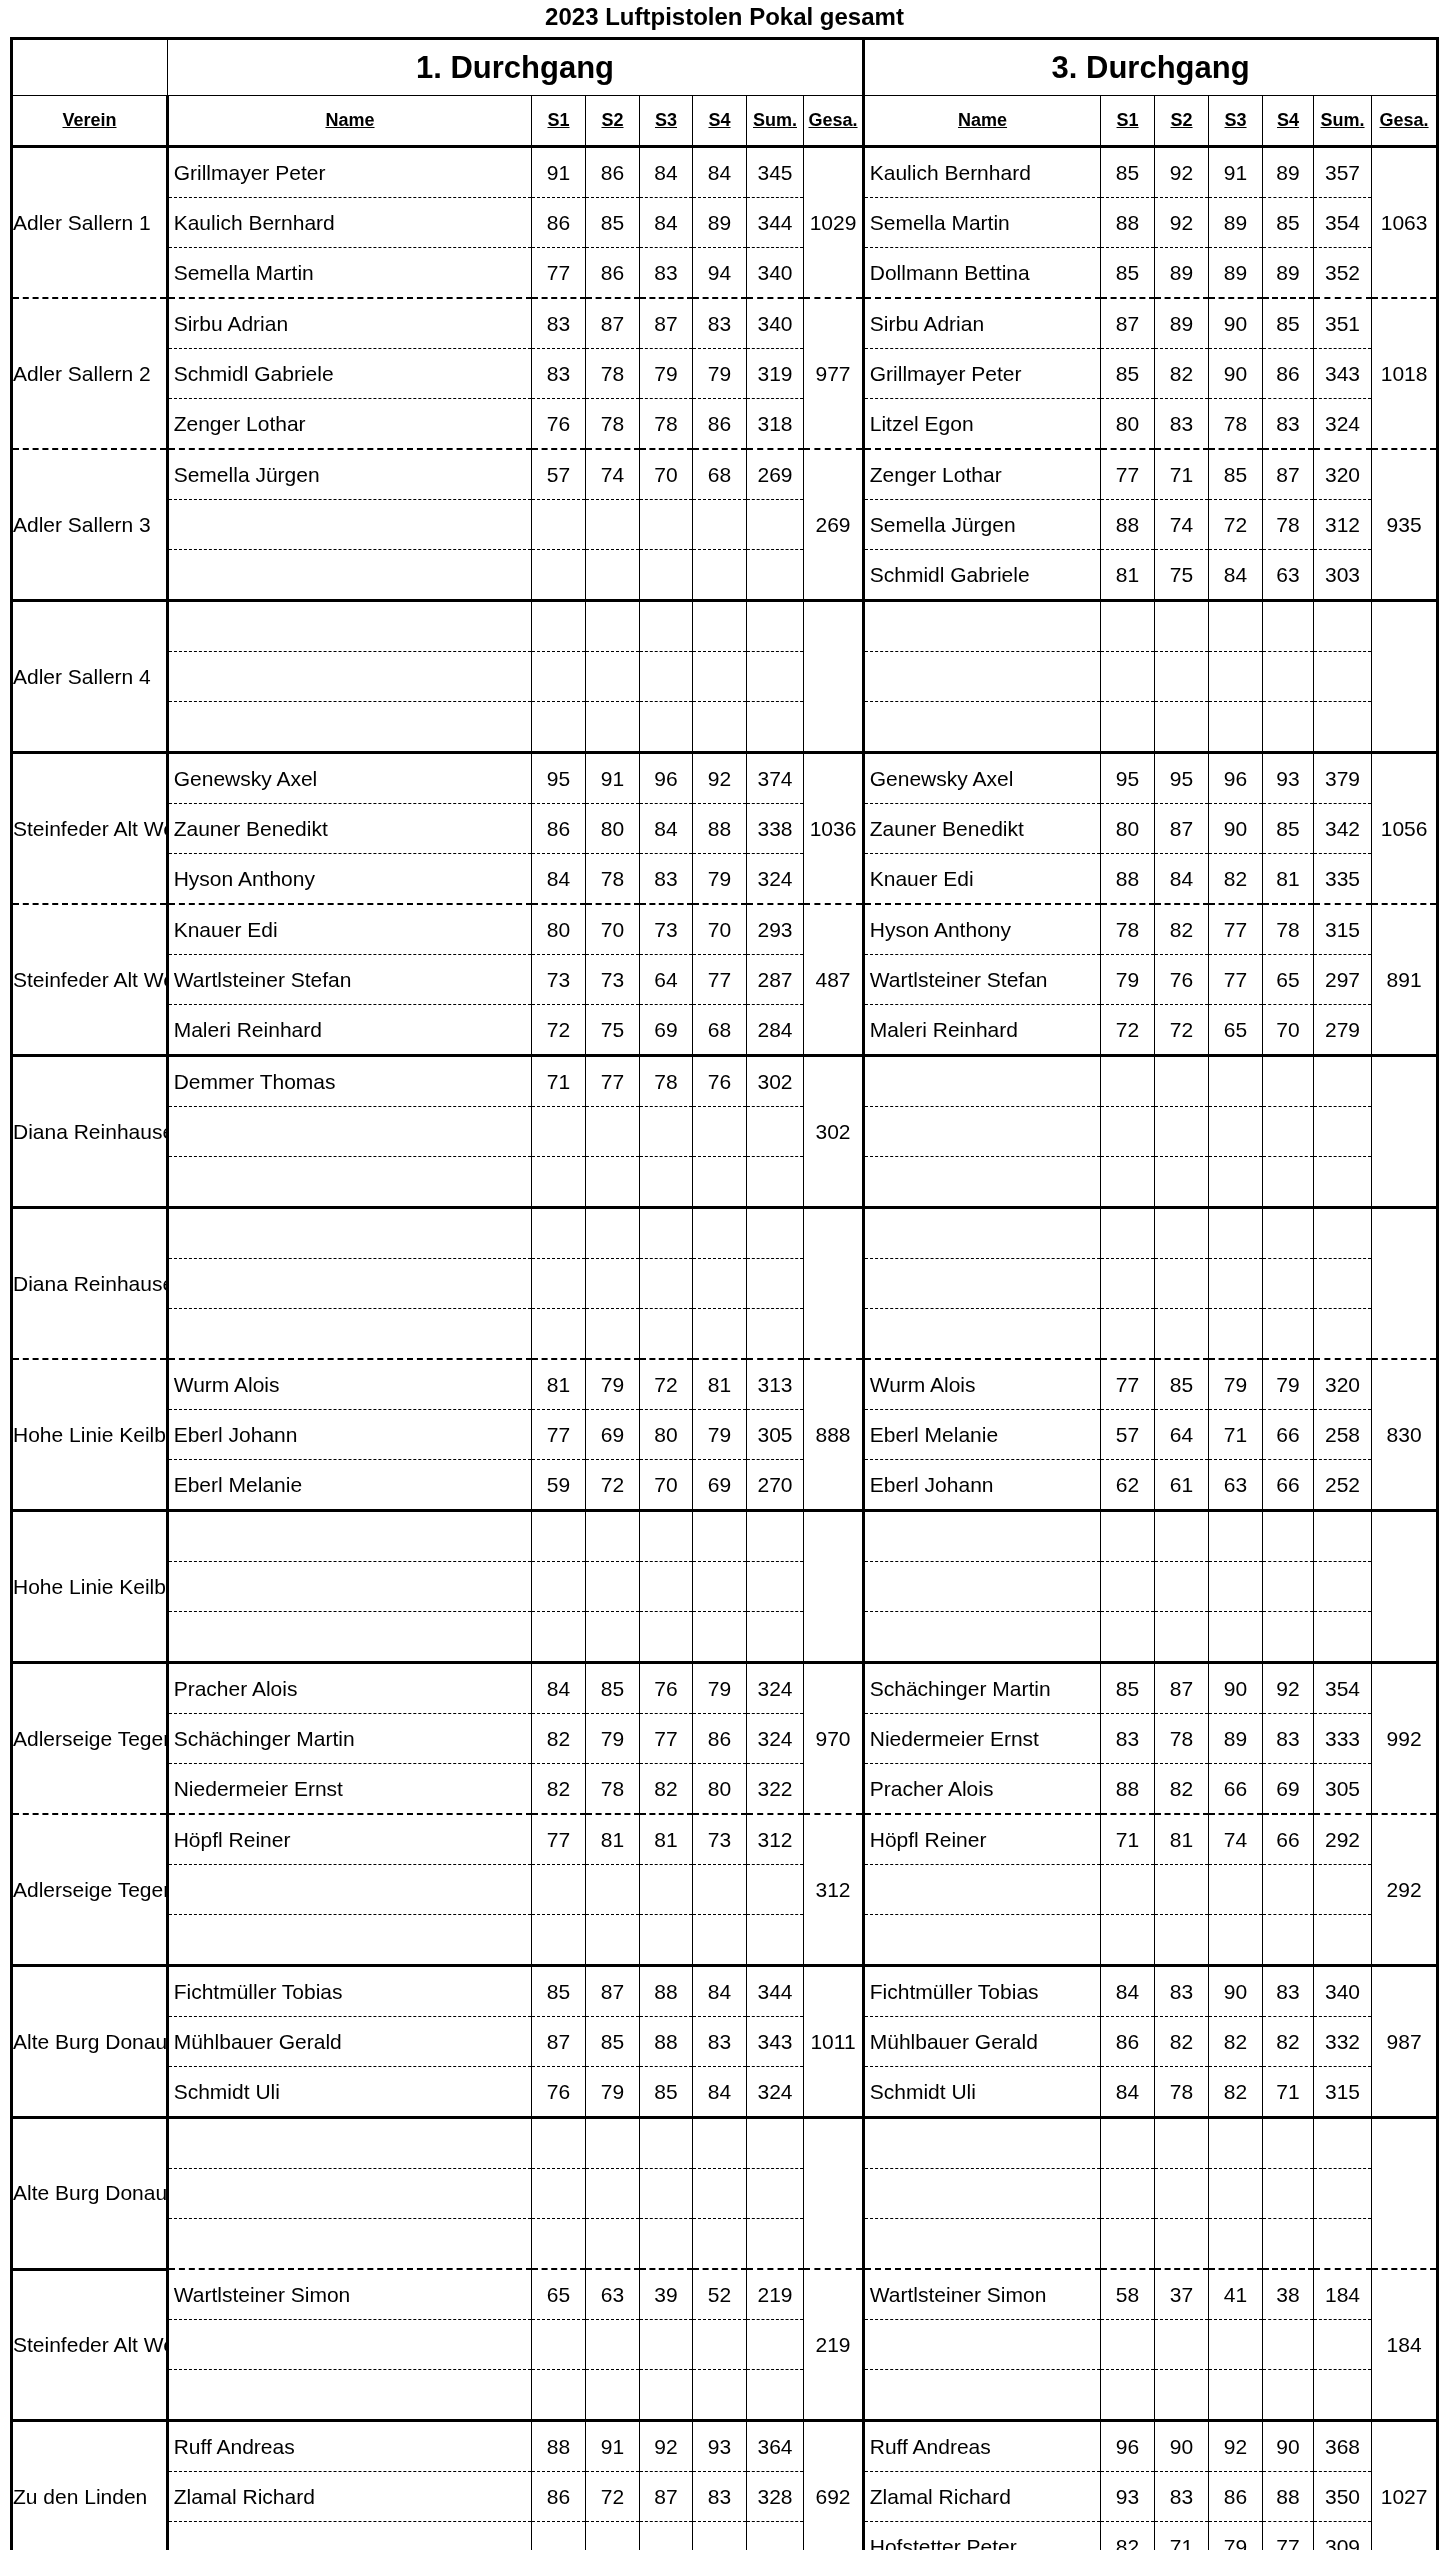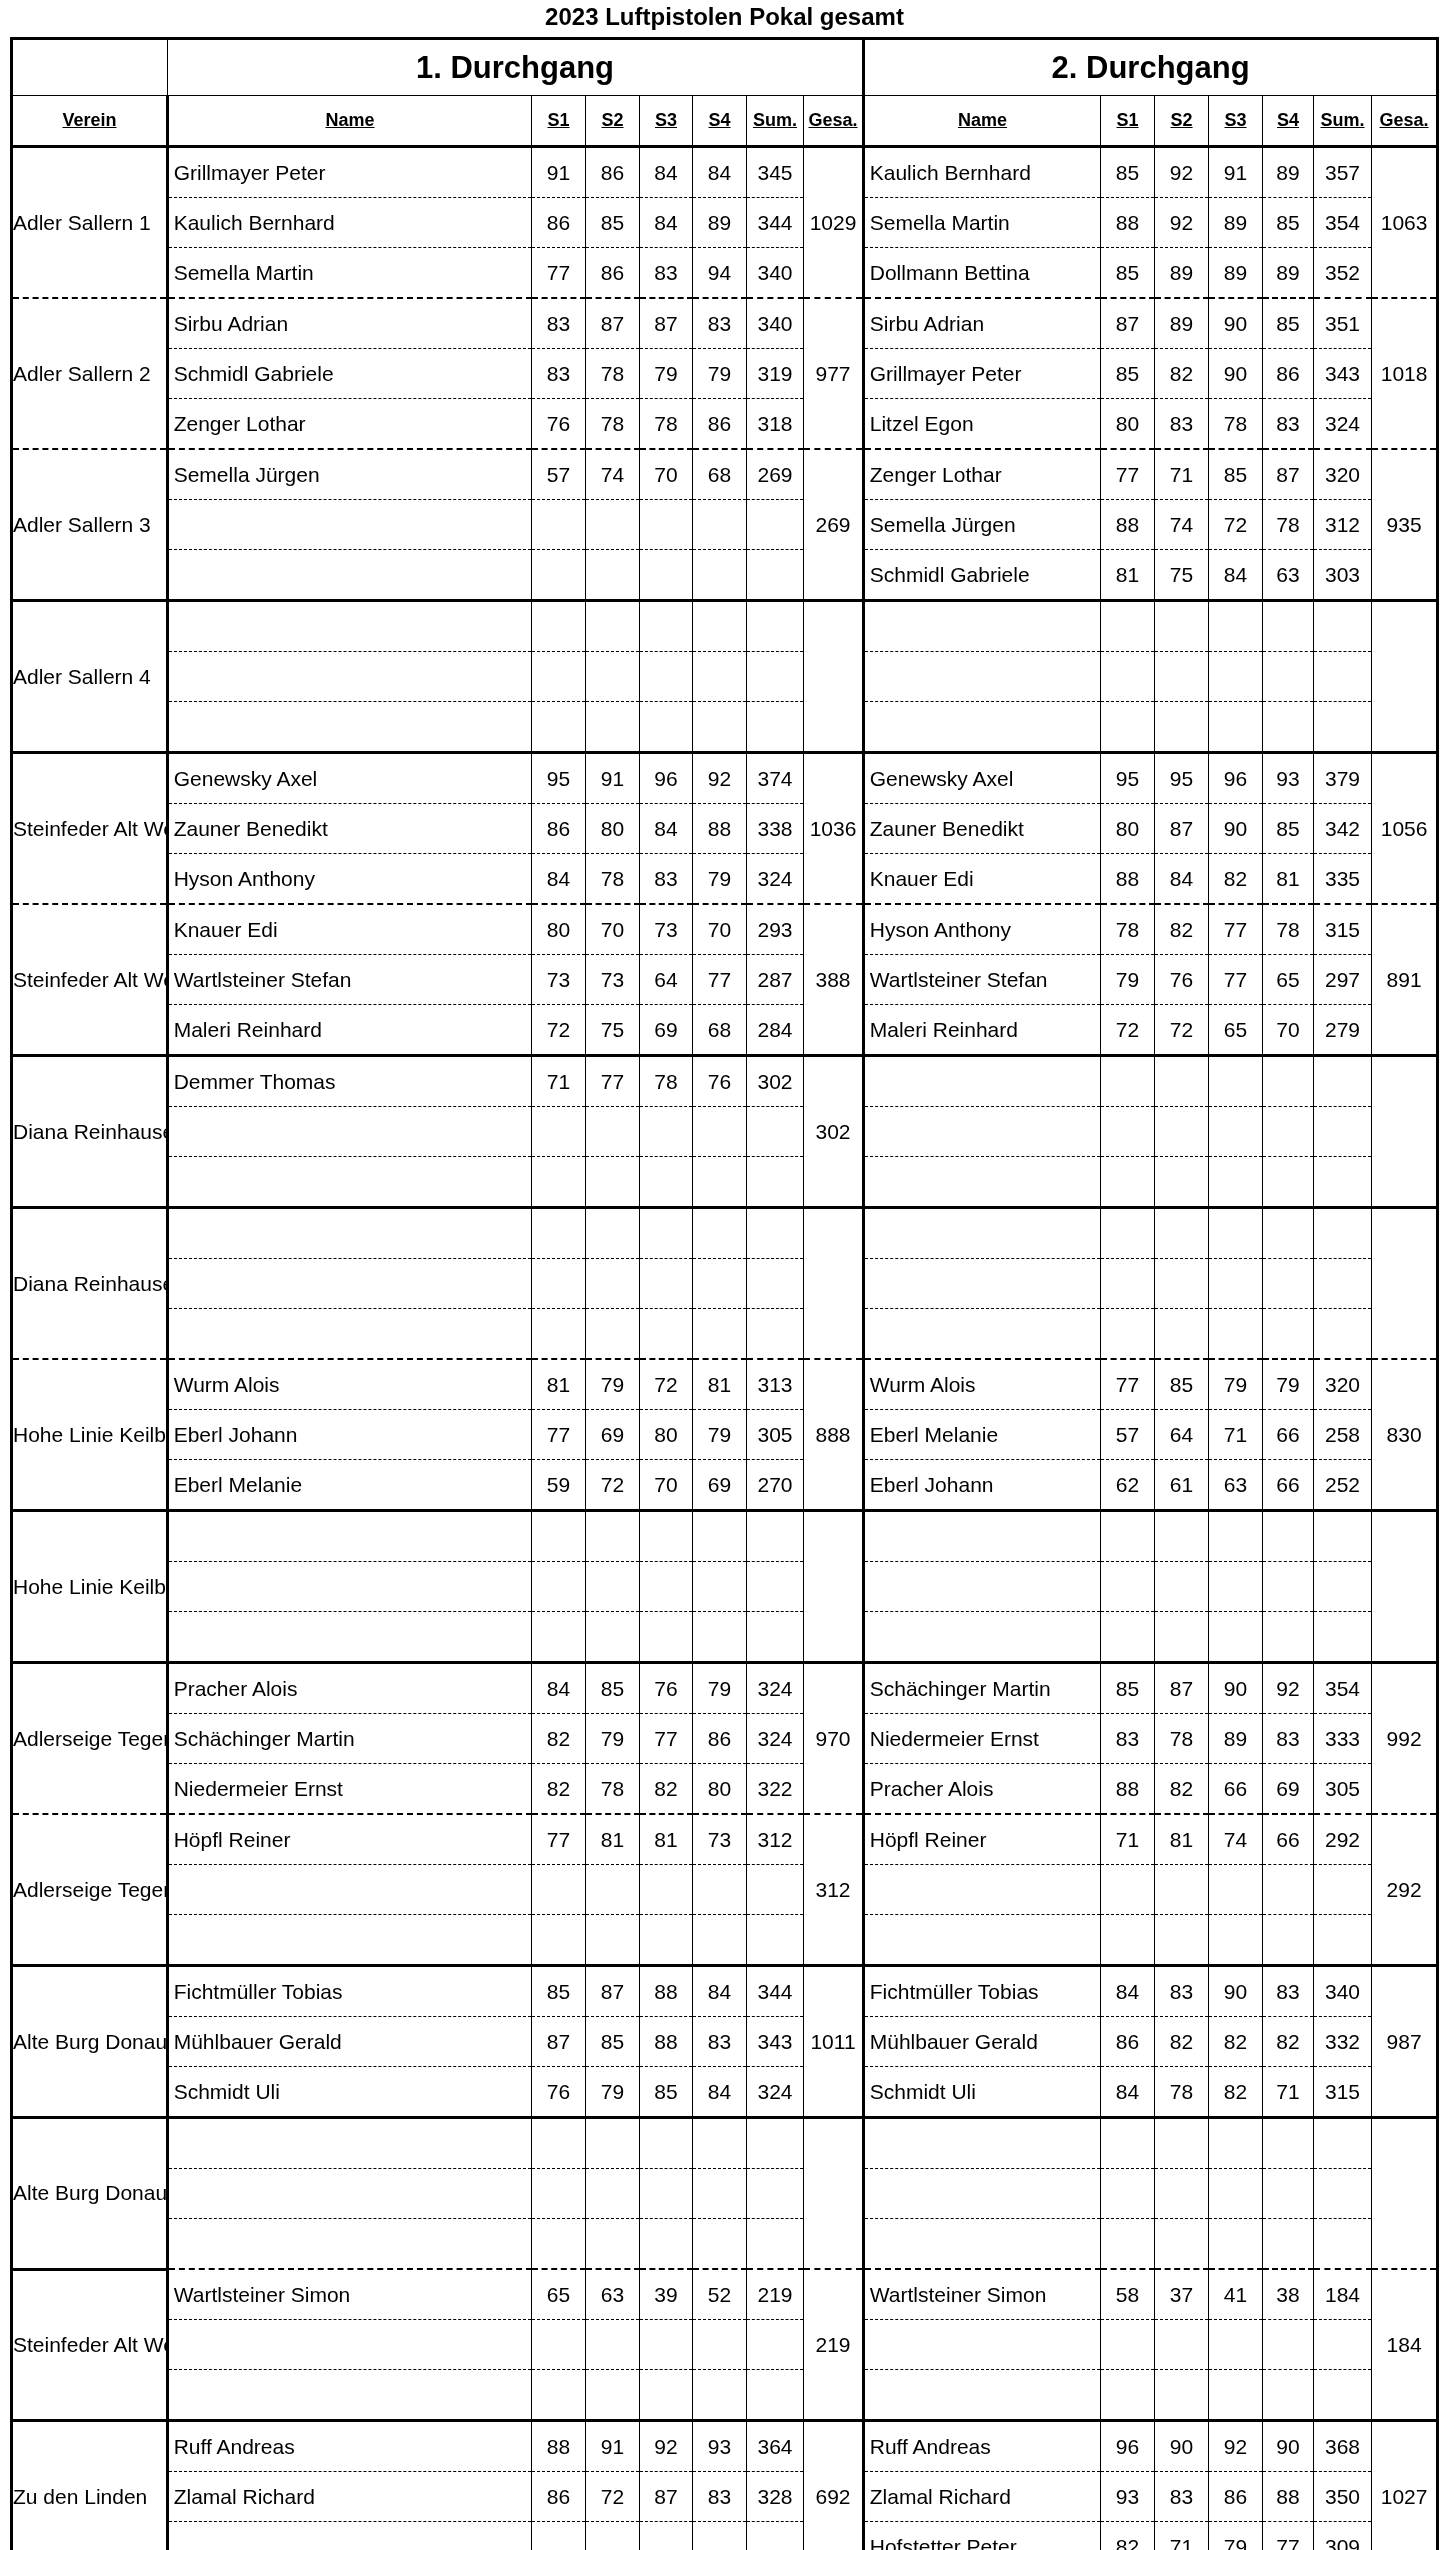--- a/index.html
+++ b/index.html
@@ -54,21 +54,21 @@
         <col style="width:54px">
         <col style="width:54px">
         <col style="width:51px">
       <col style="width:58px">
         <col style="width:66px">
     </colgroup>
     <thead>
       <tr class="hband">
         <th class="c0"></th>
         <th class="dg1" colspan="7">1. Durchgang</th>
-        <th class="dg2" colspan="7">2. Durchgang</th>
+        <th class="dg2" colspan="7">3. Durchgang</th>
       </tr>
       <tr class="hcols">
         <th class="c0">Verein</th>
         <th class="n1">Name</th>
         <th>S1</th>
         <th>S2</th>
         <th>S3</th>
         <th>S4</th>
         <th>Sum.</th>
         <th>Gesa.</th>
@@ -308,21 +308,21 @@
           <td class="m">335</td>
         </tr>
         <tr class="sep-dashdot">
           <td class="v c0" rowspan="3">Steinfeder Alt Weichs 2</td>
           <td class="n n1">Knauer Edi</td>
           <td class="s">80</td>
           <td class="s">70</td>
           <td class="s">73</td>
           <td class="s">70</td>
           <td class="m">293</td>
-          <td class="g" rowspan="3">388</td>
+          <td class="g" rowspan="3">487</td>
           <td class="n n2">Hyson Anthony</td>
           <td class="s">78</td>
           <td class="s">82</td>
           <td class="s">77</td>
           <td class="s">78</td>
           <td class="m">315</td>
           <td class="g" rowspan="3">891</td>
         </tr>
         <tr class="sep-inner">
           <td class="n n1">Wartlsteiner Stefan</td>

